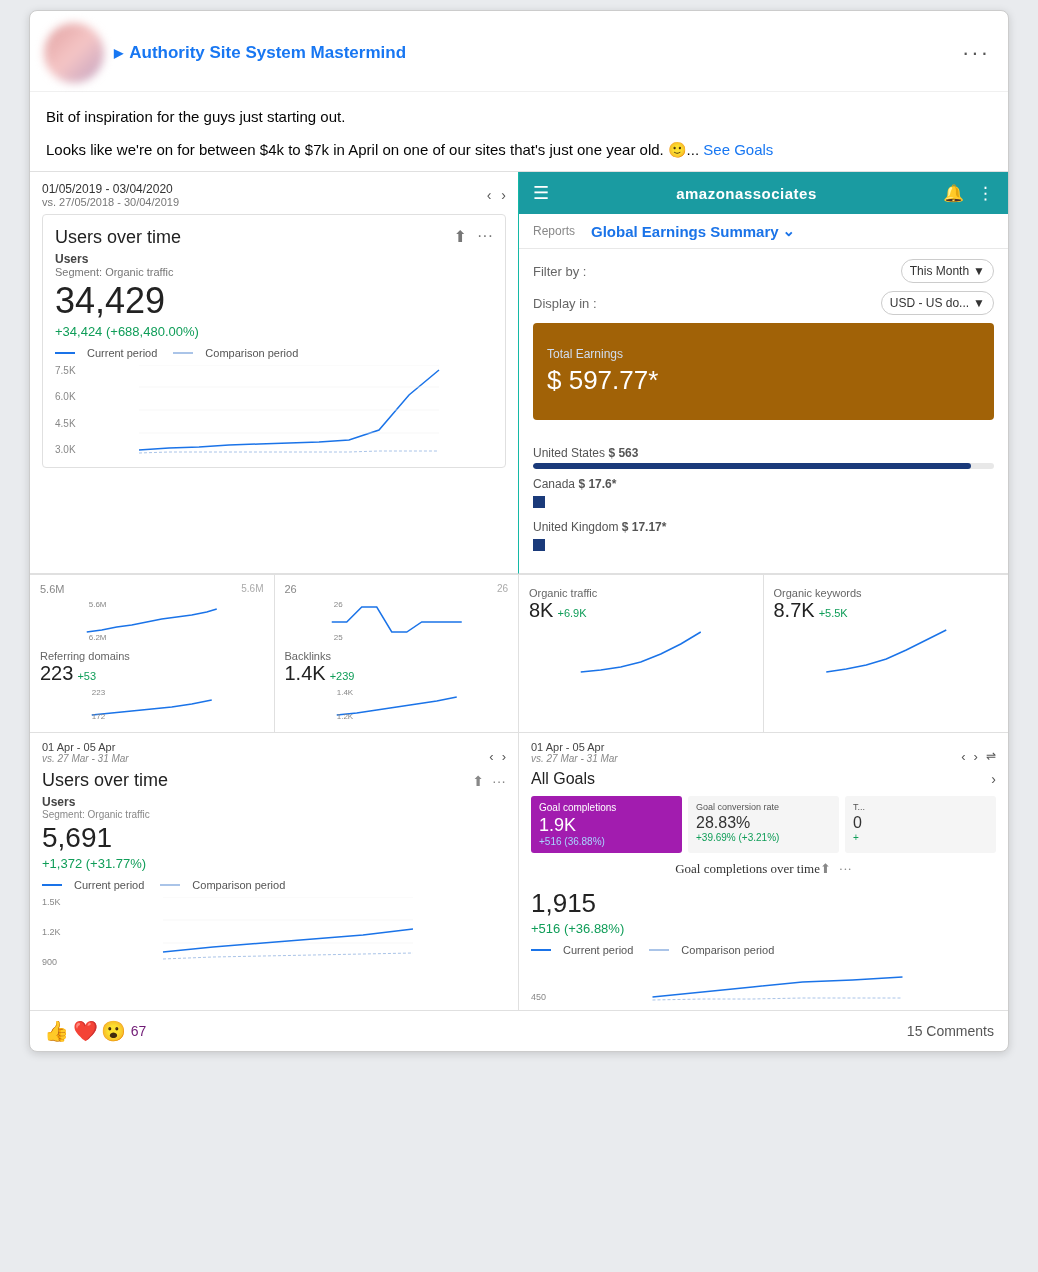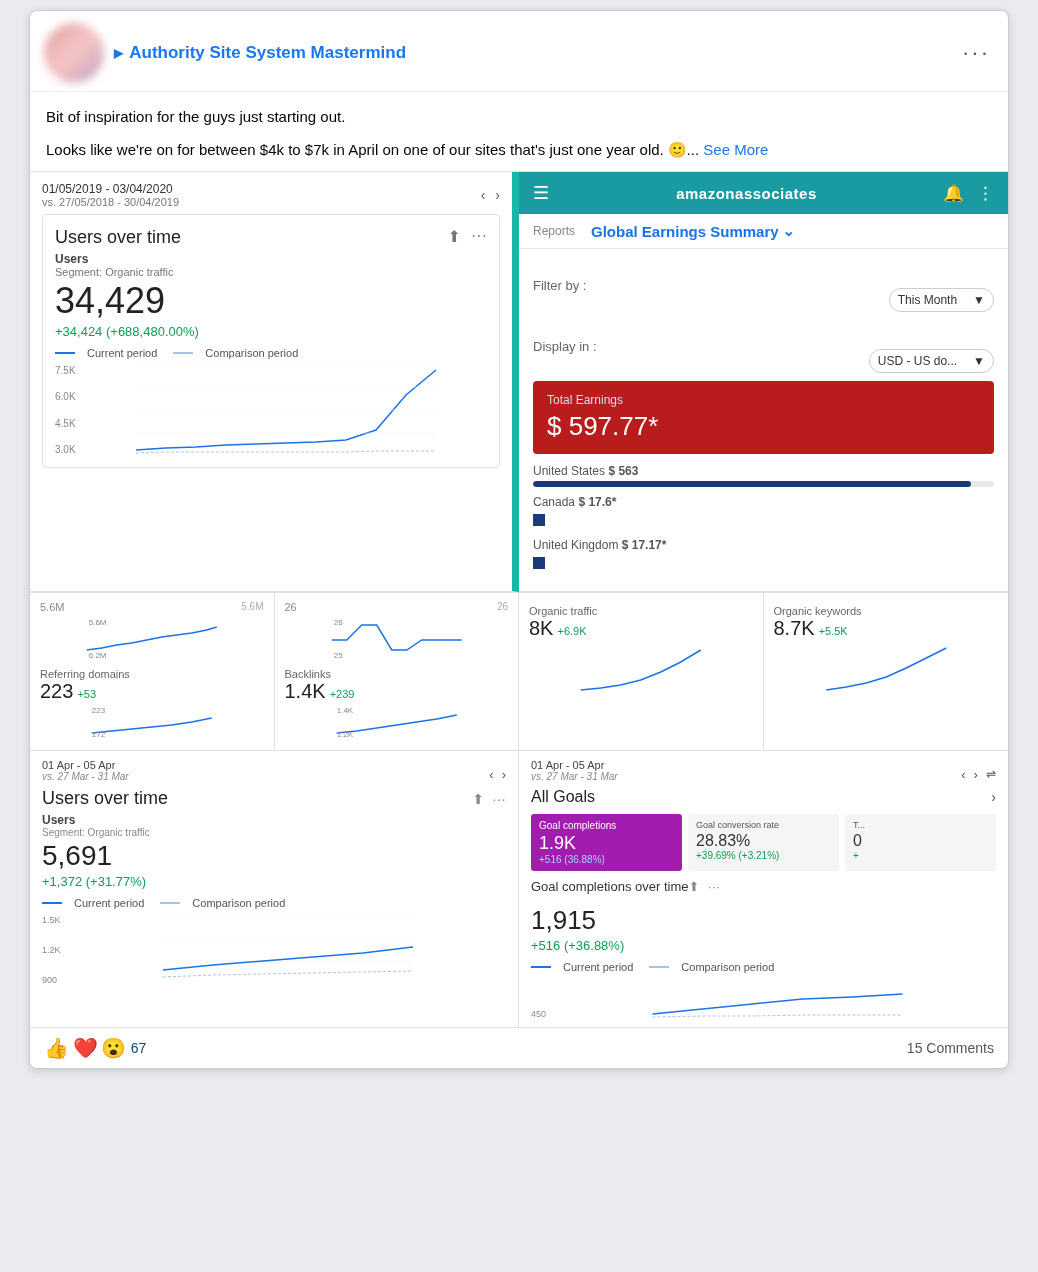--- a/index.html
+++ b/index.html
@@ -71,21 +71,21 @@
     
     .screenshots-grid {
       display: grid;
       grid-template-columns: 1fr 1fr;
       gap: 0;
       border-top: 1px solid #e0e0e0;
     }
     
     .ga-panel {
       background: #fff;
-      border-right: 7px solid #14b8a6;
+      border-right: 1px solid #14b8a6;
       border-bottom: 1px solid #e0e0e0;
       padding: 10px 12px;
     }
     .ga-date-row {
       display: flex;
       align-items: center;
       justify-content: space-between;
       margin-bottom: 6px;
     }
     .ga-date-text {
@@ -218,29 +218,28 @@
       color: #666;
     }
     .amazon-dropdown {
       border: 1px solid #ccc;
       border-radius: 12px;
       padding: 4px 8px;
       font-size: 12px;
       color: #333;
       display: flex;
       align-items: center;
-      gap: 16px;
+      gap: 4px;
       cursor: pointer;
-      margin-top: 29px;
     }
     .total-earnings-box {
-      background: #b91c1c;
+      background: #a16207;
       border-radius: 4px;
-      padding: 12px 14px;
-      margin-bottom: 10px;
+      padding: 24px 14px;
+      margin-bottom: 26px;
     }
     .te-label {
       font-size: 12px;
       color: #d0ddf0;
       margin-bottom: 4px;
     }
     .te-value {
       font-size: 26px;
       font-weight: 300;
       color: #fff;
@@ -390,21 +389,21 @@
       display: flex;
       align-items: center;
       gap: 4px;
       font-size: 15px;
     }
     .reaction-emoji {
       font-size: 20px;
     }
     .reaction-count {
       font-size: 14px;
-      color: #0c4a6e;
+      color: #701a75;
     }
     .comments-text {
       font-size: 14px;
       color: #555;
     }
     
     .reports-nav {
       display: flex;
       align-items: center;
       padding: 8px 14px;
@@ -436,21 +435,21 @@
         <span style="color:#1877f2;font-size:12px;">▶</span>
         <span>Authority Site System Mastermind</span>
       </div>
     </div>
     <div class="more-dots">···</div>
   </div>
 
   <div class="post-text">
     <p style="margin-bottom:10px;">Bit of inspiration for the guys just starting out.</p>
     <p>
-      <span>Looks like we're on for between $4k to $7k in April on one of our sites that's just one year old. 🙂... </span><span class="see-more">See More</span>
+      <span>Looks like we're on for between $4k to $7k in April on one of our sites that's just one year old. 🙂... </span><span class="see-more">See Goals</span>
     </p>
   </div>
 
   <div class="screenshots-grid">
 
     <div class="ga-panel">
       <div class="ga-date-row">
         <div>
           <div class="ga-date-text">01/05/2019 - 03/04/2020</div>
           <div class="ga-date-vs">vs. 27/05/2018 - 30/04/2019</div>
@@ -720,21 +719,21 @@
           <div class="gm-label" style="font-size:9px;color:#555;">Goal conversion rate</div>
           <div class="gm-value" style="font-size:16px;">28.83%</div>
           <div class="gm-change pos">+39.69% (+3.21%)</div>
         </div>
         <div class="goal-metric-box inactive">
           <div class="gm-label" style="font-size:9px;color:#555;">T...</div>
           <div class="gm-value" style="font-size:16px;">0</div>
           <div class="gm-change pos">+</div>
         </div>
       </div>
-      <div style="display:flex;justify-content:flex-start;align-items:center;margin-bottom:11px;">
+      <div style="display:flex;justify-content:center;align-items:center;margin-bottom:11px;font-family:Liberation Serif, serif;">
         <div style="font-size:13px;font-weight:400;color:#333;">Goal completions over time</div>
         <div style="display:flex;gap:8px;color:#888;font-size:13px;">
           <span>⬆</span>
           <span>···</span>
         </div>
       </div>
       <div class="uot-big-number" style="font-size:26px;">1,915</div>
       <div class="uot-change">+516 (+36.88%)</div>
       <div class="uot-legend">
         <div class="legend-item">

